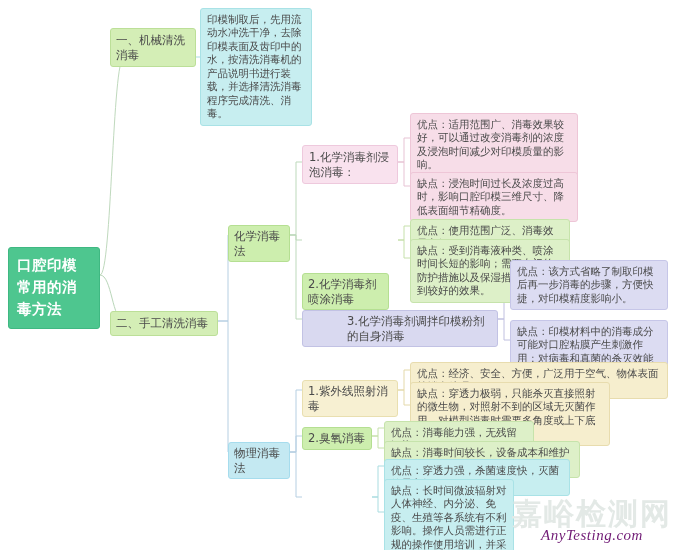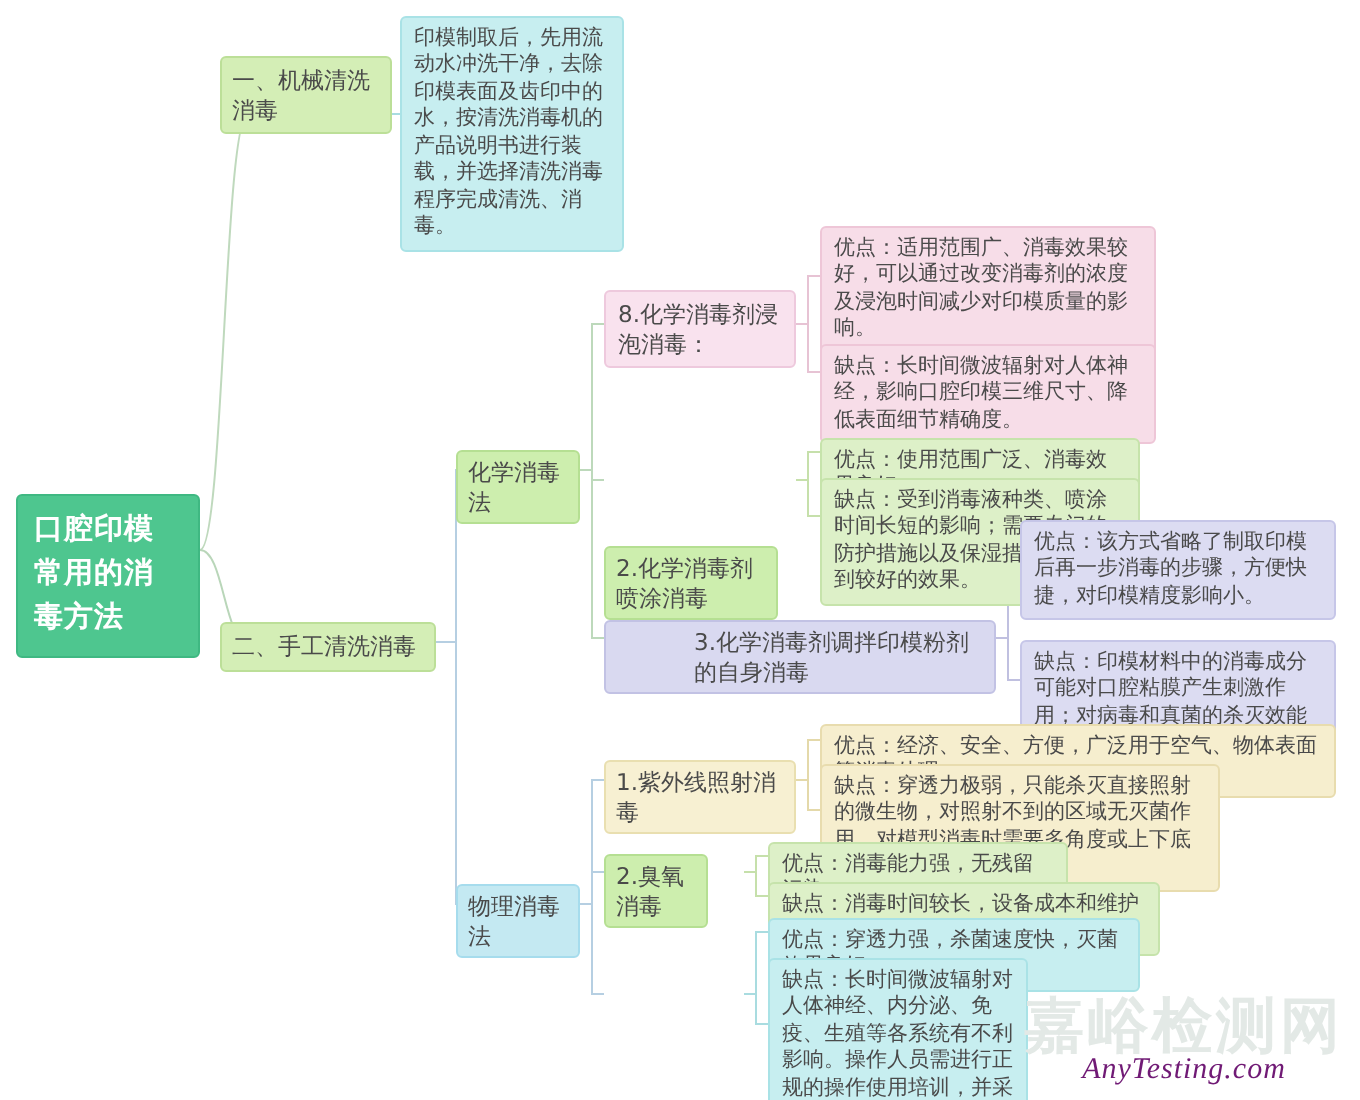--- a/index.html
+++ b/index.html
@@ -222,37 +222,37 @@
   <div class="node n-green" style="left:110px; top:28px; width:86px;">一、机械清洗消毒</div>
 
   <div class="node n-cyan" style="left:200px; top:8px; width:112px;">印模制取后，先用流动水冲洗干净，去除印模表面及齿印中的水，按清洗消毒机的产品说明书进行装载，并选择清洗消毒程序完成清洗、消毒。</div>
 
   <div class="node n-green2" style="left:228px; top:225px; width:62px;">化学消毒法</div>
 
   <div class="node n-green" style="left:110px; top:311px; width:108px;">二、手工清洗消毒</div>
 
   <div class="node n-cyan-label" style="left:228px; top:442px; width:62px;">物理消毒法</div>
 
-  <div class="node n-pink-label" style="left:302px; top:145px; width:96px;">8.化学消毒剂浸泡消毒：</div>
+  <div class="node n-pink-label" style="left:302px; top:145px; width:96px;">1.化学消毒剂浸泡消毒：</div>
   <div class="node n-pink" style="left:410px; top:113px; width:168px;">优点：适用范围广、消毒效果较好，可以通过改变消毒剂的浓度及浸泡时间减少对印模质量的影响。</div>
-  <div class="node n-pink" style="left:410px; top:172px; width:168px;">缺点：长时间微波辐射对人体神经，影响口腔印模三维尺寸、降低表面细节精确度。</div>
+  <div class="node n-pink" style="left:410px; top:172px; width:168px;">缺点：浸泡时间过长及浓度过高时，影响口腔印模三维尺寸、降低表面细节精确度。</div>
 
   <div class="node n-green2" style="left:302px; top:228px; width:87px;margin-top:45px;">2.化学消毒剂喷涂消毒</div>
   <div class="node n-lgreen" style="left:410px; top:219px; width:160px;">优点：使用范围广泛、消毒效果良好。</div>
   <div class="node n-lgreen" style="left:410px; top:239px; width:160px;">缺点：受到消毒液种类、喷涂时间长短的影响；需要专门的防护措施以及保湿措施才能达到较好的效果。</div>
 
   <div class="node n-purple-label" style="left:302px; top:310px; width:196px;padding-left:44px;">3.化学消毒剂调拌印模粉剂的自身消毒</div>
   <div class="node n-purple" style="left:510px; top:260px; width:158px;">优点：该方式省略了制取印模后再一步消毒的步骤，方便快捷，对印模精度影响小。</div>
   <div class="node n-purple" style="left:510px; top:320px; width:158px;">缺点：印模材料中的消毒成分可能对口腔粘膜产生刺激作用；对病毒和真菌的杀灭效能不如浸泡法和喷涂法。</div>
 
   <div class="node n-cream-label" style="left:302px; top:380px; width:96px;">1.紫外线照射消毒</div>
   <div class="node n-cream" style="left:410px; top:362px; width:258px;">优点：经济、安全、方便，广泛用于空气、物体表面等消毒处理。</div>
   <div class="node n-cream" style="left:410px; top:382px; width:200px;">缺点：穿透力极弱，只能杀灭直接照射的微生物，对照射不到的区域无灭菌作用。对模型消毒时需要多角度或上下底面同时照射。</div>
 
-  <div class="node n-green2" style="left:302px; top:427px; width:52px;">2.臭氧消毒</div>
+  <div class="node n-green2" style="left:302px; top:427px; width:70px;">2.臭氧消毒</div>
   <div class="node n-lgreen" style="left:384px; top:421px; width:150px;">优点：消毒能力强，无残留污染。</div>
   <div class="node n-lgreen" style="left:384px; top:441px; width:196px;">缺点：消毒时间较长，设备成本和维护成本相对较高。</div>
 
   <div class="node n-cyan" style="left:384px; top:459px; width:186px;">优点：穿透力强，杀菌速度快，灭菌效果良好。</div>
   <div class="node n-cyan" style="left:384px; top:479px; width:130px;">缺点：长时间微波辐射对人体神经、内分泌、免疫、生殖等各系统有不利影响。操作人员需进行正规的操作使用培训，并采取相应的防护措施。</div>
 
   <div class="watermark">
     <div class="wm-cn">嘉峪检测网</div>
     <div class="wm-en">AnyTesting.com</div>
   </div>

